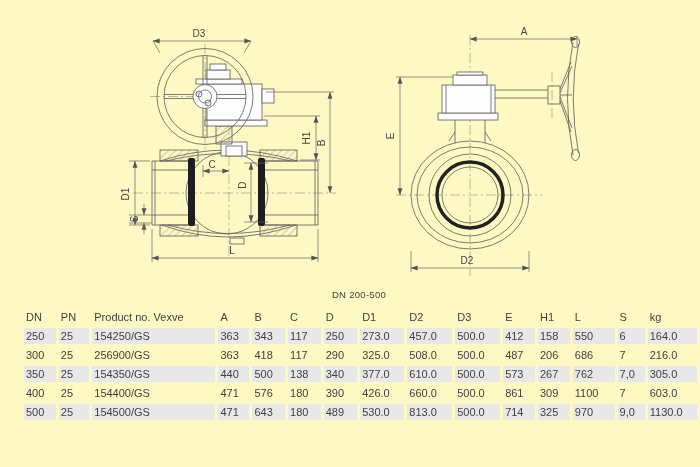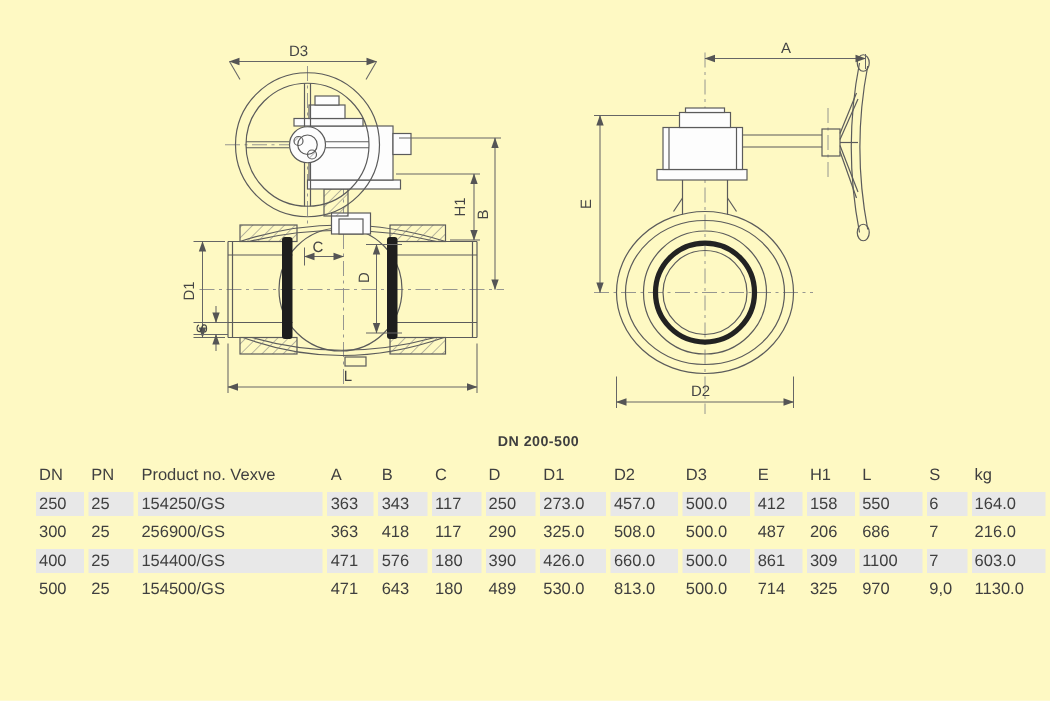--- a/index.html
+++ b/index.html
@@ -1,21 +1,21 @@
 <!DOCTYPE html>
 <html><head>
 <meta charset="utf-8">
 <style>
   html,body{margin:0;padding:0;}
   body{width:700px;height:467px;background:#fdfdfd;font-family:"Liberation Sans",sans-serif;overflow:hidden;}
   .page{position:relative;width:700px;height:467px;background:#fef9c3;}
   svg.drawing{position:absolute;left:0;top:0;}
   svg text{font-family:"Liberation Sans",sans-serif;font-size:10px;fill:#454545;}
   .caption{position:absolute;left:299px;top:289px;width:120px;text-align:center;
-           font-size:9.5px;font-weight:bold;color:#3f3f3f;letter-spacing:0.3px;}
+           font-size:9.5px;font-weight:normal;color:#3f3f3f;letter-spacing:0.3px;}
   .tablewrap{position:absolute;left:21px;top:306px;}
   table{border-collapse:separate;border-spacing:3px 3px;font-size:11px;color:#3f3f3f;table-layout:fixed;}
   th,td{text-align:left;font-weight:normal;padding:1px 2px;height:14px;white-space:nowrap;overflow:hidden;}
   tbody tr:nth-child(odd) td{background:#e8e8e8;}
   th:nth-child(1),td:nth-child(1){width:30px;}
   th:nth-child(2),td:nth-child(2){width:29px;}
   th:nth-child(3),td:nth-child(3){width:126px;}
   th:nth-child(4),td:nth-child(4){width:29px;}
   th:nth-child(5),td:nth-child(5){width:31px;}
   th:nth-child(6),td:nth-child(6){width:31px;}
@@ -291,20 +291,37 @@
             <td>325.0</td>
             <td>508.0</td>
             <td>500.0</td>
             <td>487</td>
             <td>206</td>
             <td>686</td>
             <td>7</td>
             <td>216.0</td>
           </tr>
           <tr>
+            <td>350</td>
+            <td>25</td>
+            <td>154350/GS</td>
+            <td>440</td>
+            <td>500</td>
+            <td>138</td>
+            <td>340</td>
+            <td>377.0</td>
+            <td>610.0</td>
+            <td>500.0</td>
+            <td>573</td>
+            <td>267</td>
+            <td>762</td>
+            <td>7,0</td>
+            <td>305.0</td>
+          </tr>
+          <tr>
             <td>400</td>
             <td>25</td>
             <td>154400/GS</td>
             <td>471</td>
             <td>576</td>
             <td>180</td>
             <td>390</td>
             <td>426.0</td>
             <td>660.0</td>
             <td>500.0</td>

